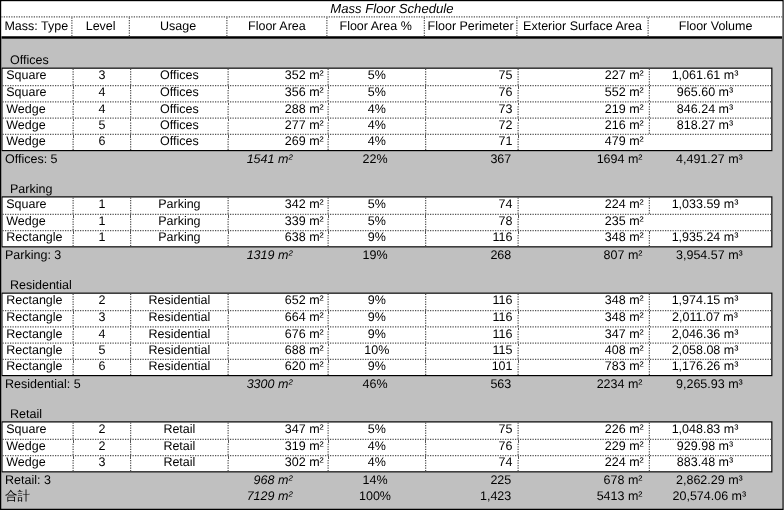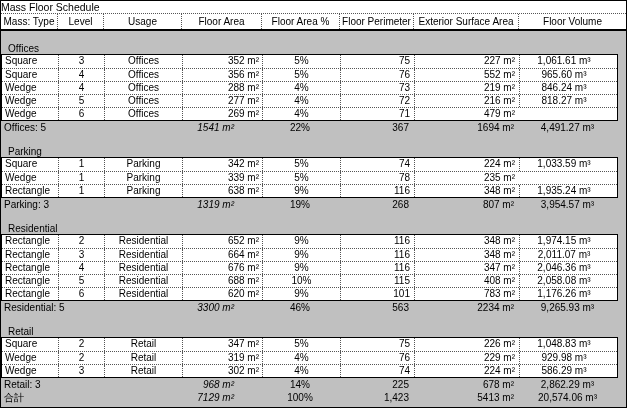--- a/index.html
+++ b/index.html
@@ -13,21 +13,21 @@
   .schedule {
     position:relative; width:627px; height:408px;
     background:#c0c0c0; border:1px solid #000; overflow:hidden;
   }
   .grid {
     display:grid;
     grid-template-columns:56px 46px 78px 80px 78px 74px 105px 1fr;
   }
   
   .title-area { background:#fff; border-bottom:2px solid #000; }
-  .title-row { height:12px; line-height:12px; font-size:10.5px; }
+  .title-row { height:12px; line-height:12px; text-align:center; font-size:10.5px;font-style:italic; }
   .header-row { height:16px; border-top:1px dotted #555; }
   .header-row .cell { line-height:15px; text-align:center; overflow:hidden; white-space:nowrap; }
   
   .cell { overflow:hidden; white-space:nowrap; }
   .vl { border-left:1px dotted #555; }
   
   .gap { height:12px; }
   .group-label { height:11px; line-height:11px; padding-left:7px; }
   .block { background:#fff; border:1px solid #000; margin-right:8px; }
   .row { height:13px; }
@@ -259,21 +259,21 @@
             <div class="cell a-r6 vl">929.98 m³</div>
           </div>
           <div class="row grid">
             <div class="cell a-l">Wedge</div>
             <div class="cell a-c vl">3</div>
             <div class="cell a-c vl">Retail</div>
             <div class="cell a-r vl">302 m²</div>
             <div class="cell a-c vl">4%</div>
             <div class="cell a-r4 vl">74</div>
             <div class="cell a-r4 vl">224 m²</div>
-            <div class="cell a-r6 vl">586.29 m³</div>
+            <div class="cell a-r6 vl">883.48 m³</div>
           </div>
         </div>
         <div class="summary grid">
           <div class="cell a-l span3">Retail: 3</div>
           <div class="cell a-sub-area">968 m²</div>
           <div class="cell a-c">14%</div>
           <div class="cell a-r4">225</div>
           <div class="cell a-r4">678 m²</div>
           <div class="cell a-r6">2,862.29 m³</div>
         </div>

